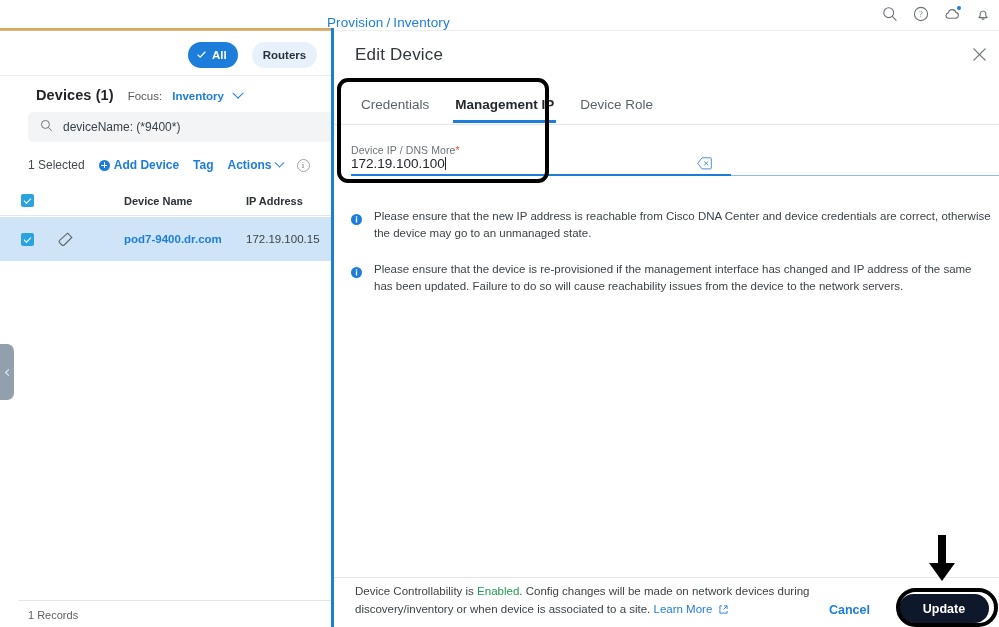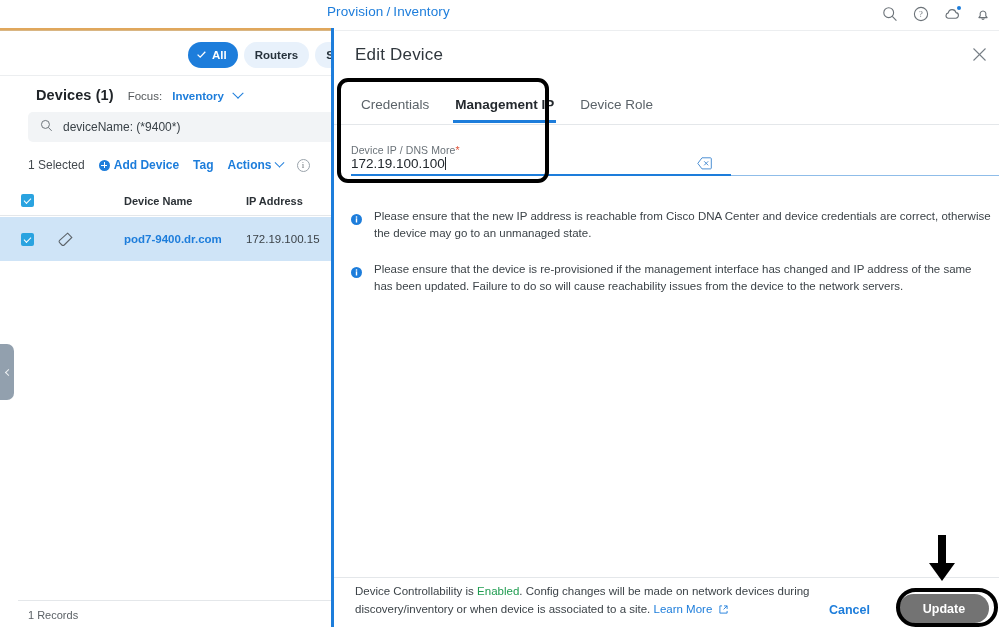--- a/index.html
+++ b/index.html
@@ -10,21 +10,21 @@
     overflow: hidden;
   }
   #app { position: relative; width: 999px; height: 627px; background:#fff; }
 
   
   .topbar {
     position:absolute; left:0; top:0; width:999px; height:28px;
     background:#ffffff;
   }
   .breadcrumb {
-    position:absolute; left:327px; top:4px;
+    position:absolute; left:327px; top:15px;
     font-size:13.5px; color:#1d7ddb; letter-spacing:.1px; white-space:nowrap;
   }
   .breadcrumb .sep { color:#1d7ddb; padding:0 3px; }
   .topicons { position:absolute; right:8px; top:0px; display:flex; gap:15px; align-items:center; height:28px;}
   .topicons .ic { width:16px; height:16px; position:relative; display:block; }
   .topicons svg { display:block; }
   .cloud-dot { position:absolute; right:-1px; top:0px; width:4px; height:4px; border-radius:50%; background:#1d7ddb; }
 
   
   .hdr-rule-left {
@@ -34,21 +34,21 @@
     position:absolute; left:0; top:30px; width:331px; height:1px; background:#d9b684;
   }
   .hdr-rule-right {
     position:absolute; left:335px; top:30px; width:664px; height:1px; background:#eceef0;
   }
 
   
   .leftpanel {
     position:absolute; left:0; top:31px; width:331px; height:596px; background:#ffffff;
   }
-  .pills { position:absolute; left:188px; top:11px; display:flex; gap:6px; }
+  .pills { position:absolute; left:188px; top:11px; display:flex; gap:14px; }
   .pill {
     height:26px; border-radius:13px; background:#e8f1fb; color:#26323c;
     font-size:11.5px; font-weight:bold; display:flex; align-items:center;
     padding:0 11px; white-space:nowrap;
   }
   .pill.active { background:#1d7ddb; color:#fff; padding-left:8px; }
   .pill.active .chk { margin-right:5px; display:inline-block; }
 
   .panel-card {
     position:absolute; left:0; top:44px; width:331px; height:552px;
@@ -139,21 +139,21 @@
 
   
   .footer-rule { position:absolute; left:0; bottom:49px; width:665px; height:1px; background:#e4e7ea;}
   .footer { position:absolute; left:0; bottom:0; width:665px; height:49px; }
   .foot-text { position:absolute; left:21px; top:5px; width:470px; font-size:11.5px; color:#3c4348; line-height:1.55;}
   .foot-text .enabled { color:#1f9c50; }
   .foot-text .learn { color:#1d7ddb; font-weight:normal; }
   .cancel-btn { position:absolute; left:495px; top:25px; font-size:12.5px; color:#1d7ddb; font-weight:bold;}
   .update-btn {
     position:absolute; left:565px; top:16px; width:90px; height:29px; border-radius:15px;
-    background:#737373; color:#ffffff; font-size:12.5px; font-weight:bold;
+    background:#0f172a; color:#ffffff; font-size:12.5px; font-weight:bold;
     display:flex; align-items:center; justify-content:center; border:none;
     font-family:"Liberation Sans", sans-serif;
   }
 
   
   .anno-tabs {
     position:absolute; left:337px; top:78px; width:212px; height:105px;
     border:4px solid #000; border-radius:11px; pointer-events:none;
   }
   .anno-update {

